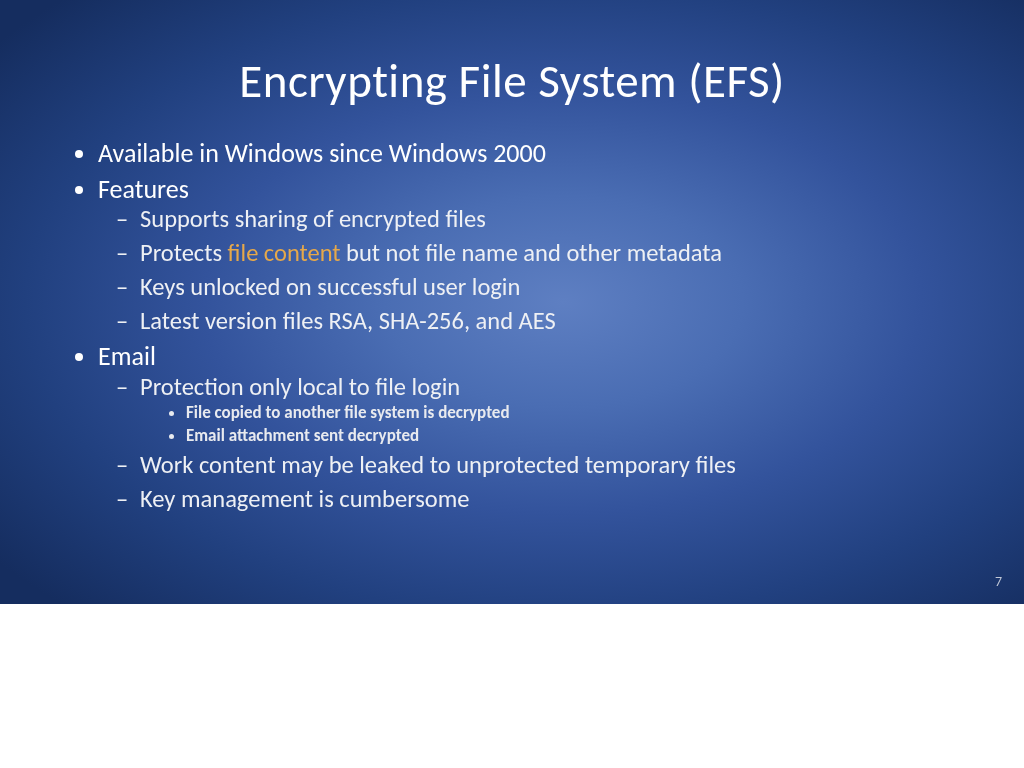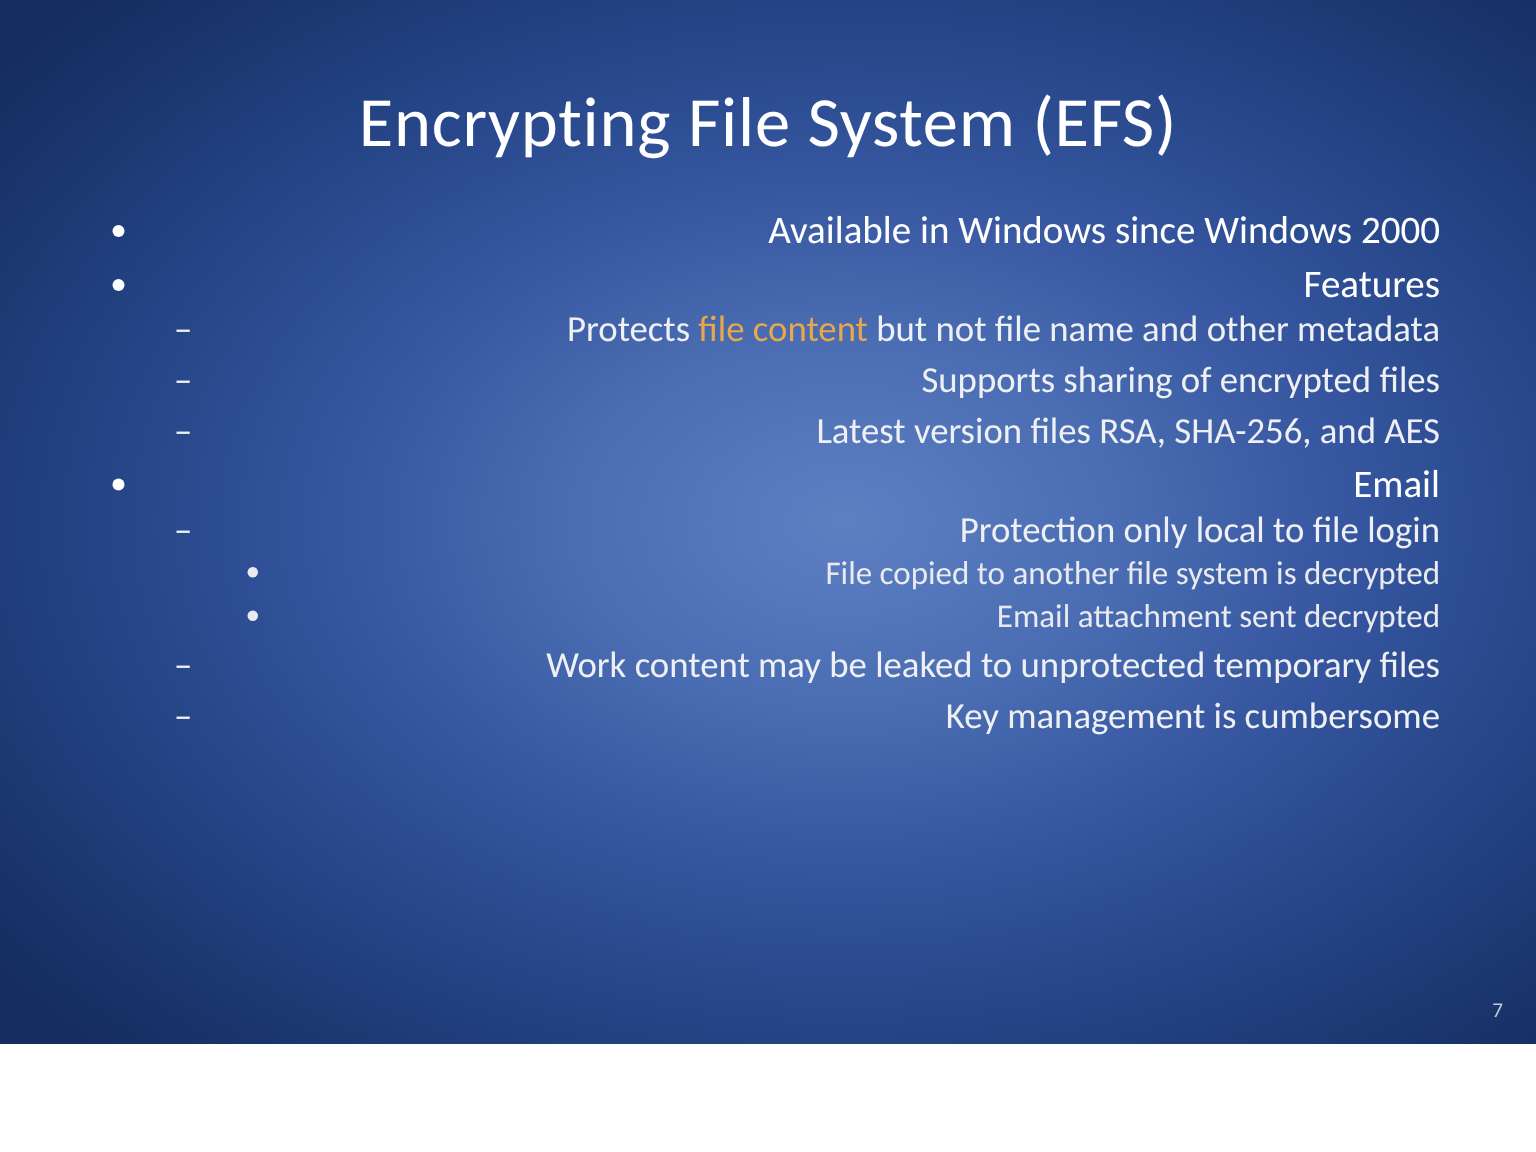--- a/index.html
+++ b/index.html
@@ -5,44 +5,43 @@
   html, body {
     margin: 0;
     padding: 0;
     width: 1024px;
     height: 768px;
     overflow: hidden;
     font-family: Calibri, "Segoe UI", Arial, sans-serif;
   }
   .slide {
     width: 1024px;
-    height: 696px;
+    height: 604px;
     background: radial-gradient(ellipse 70% 70% at 55% 50%,
       #5e7fc2 0%,
       #4a6db3 25%,
       #33539c 50%,
       #21407f 75%,
       #152d5f 100%);
     color: #ffffff;
     position: relative;
     box-sizing: border-box;
   }
   .title {
     text-align: center;
     font-size: 47px;
     font-weight: 400;
     padding-top: 52px;
     padding-bottom: 8px;
     letter-spacing: 0.5px;
   }
   .content {
-    padding: 20px 64px 0 70px;
+    padding: 20px 30px 0 70px;
     font-size: 25px;
     line-height: 1.22;
-    text-align: right;
   }
   ul {
     margin: 0;
     padding-left: 28px;
   }
   ul.lvl1 {
     list-style-type: disc;
   }
   ul.lvl1 > li {
     margin-bottom: 4px;
@@ -60,22 +59,23 @@
     padding-left: 6px;
   }
   ul.lvl2 > li::before {
     content: "–";
     position: absolute;
     left: -18px;
   }
   ul.lvl3 {
     list-style-type: disc;
     padding-left: 46px;
-    font-size: 22px;
+    font-size: 17px;
     color: #e8eaef;
+    font-weight: bold;
   }
   ul.lvl3 > li {
     margin-bottom: 3px;
   }
   .highlight {
     color: #e6a84a;
   }
   .page-num {
     position: absolute;
     bottom: 14px;
@@ -89,24 +89,25 @@
 
 <div class="slide">
   <div class="title">Encrypting File System (EFS)</div>
 
   <div class="content">
     <ul class="lvl1">
       <li>Available in Windows since Windows 2000</li>
       <li>
         <span>Features</span>
         <ul class="lvl2">
+          <li>Supports sharing of encrypted files</li>
           <li>
             <span>Protects </span><span class="highlight">file content</span><span> but not file name and other metadata</span>
           </li>
-          <li>Supports sharing of encrypted files</li>
+          <li>Keys unlocked on successful user login</li>
           <li>Latest version files RSA, SHA-256, and AES</li>
         </ul>
       </li>
       <li>
         <span>Email</span>
         <ul class="lvl2">
           <li>
             <span>Protection only local to file login</span>
             <ul class="lvl3">
               <li>File copied to another file system is decrypted</li>

